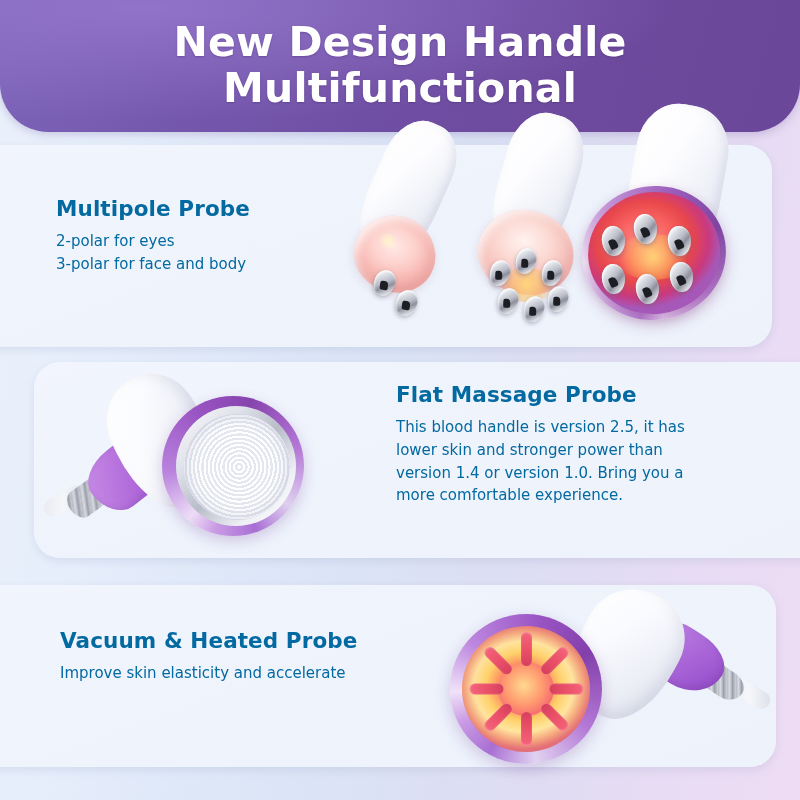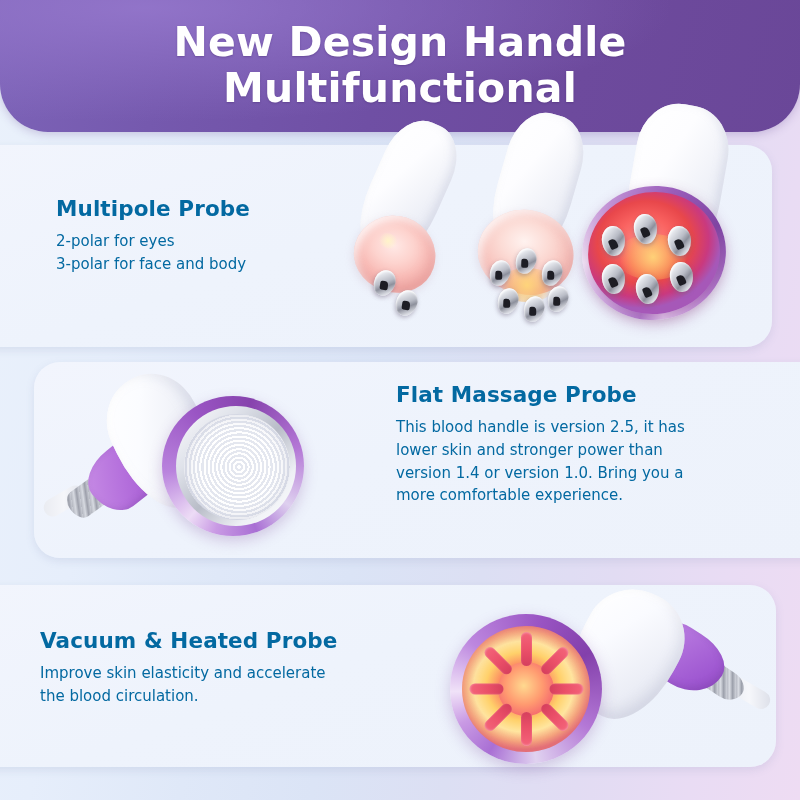--- a/index.html
+++ b/index.html
@@ -100,21 +100,21 @@
   }
 
   .probe-desc {
     color: #0369a1;
     font-size: 15px;
     line-height: 1.52;
   }
 
   #text-multipole { left: 56px; top: 196px; }
   #text-flat      { left: 380px; top: 382px; width: 330px; margin-left: 16px; }
-  #text-vacuum    { left: 40px; top: 628px; }
+  #text-vacuum    { left: 60px; top: 628px; }
 
   
   .art { position: absolute; }
 
   
   #art-multipole { left: 330px; top: 148px; width: 450px; height: 200px; }
 
   .wand-body {
     position: absolute;
     background: linear-gradient(115deg, #ffffff 0%, #fdfdff 35%, #eef0f7 70%, #e2e5ef 100%);
@@ -472,15 +472,14 @@
     <div class="vac-slot" style="transform:rotate(225deg) translateY(-40px);"></div>
     <div class="vac-slot" style="transform:rotate(270deg) translateY(-40px);"></div>
     <div class="vac-slot" style="transform:rotate(315deg) translateY(-40px);"></div>
   </div>
 </div>
 
 <div class="txt-block" id="text-vacuum">
   <div class="probe-title">Vacuum &amp; Heated Probe</div>
   <div class="probe-desc">
     <div>Improve skin elasticity and accelerate</div>
-    <div>the blood circulation.</div>
   </div>
 </div>
 
 </body></html>

